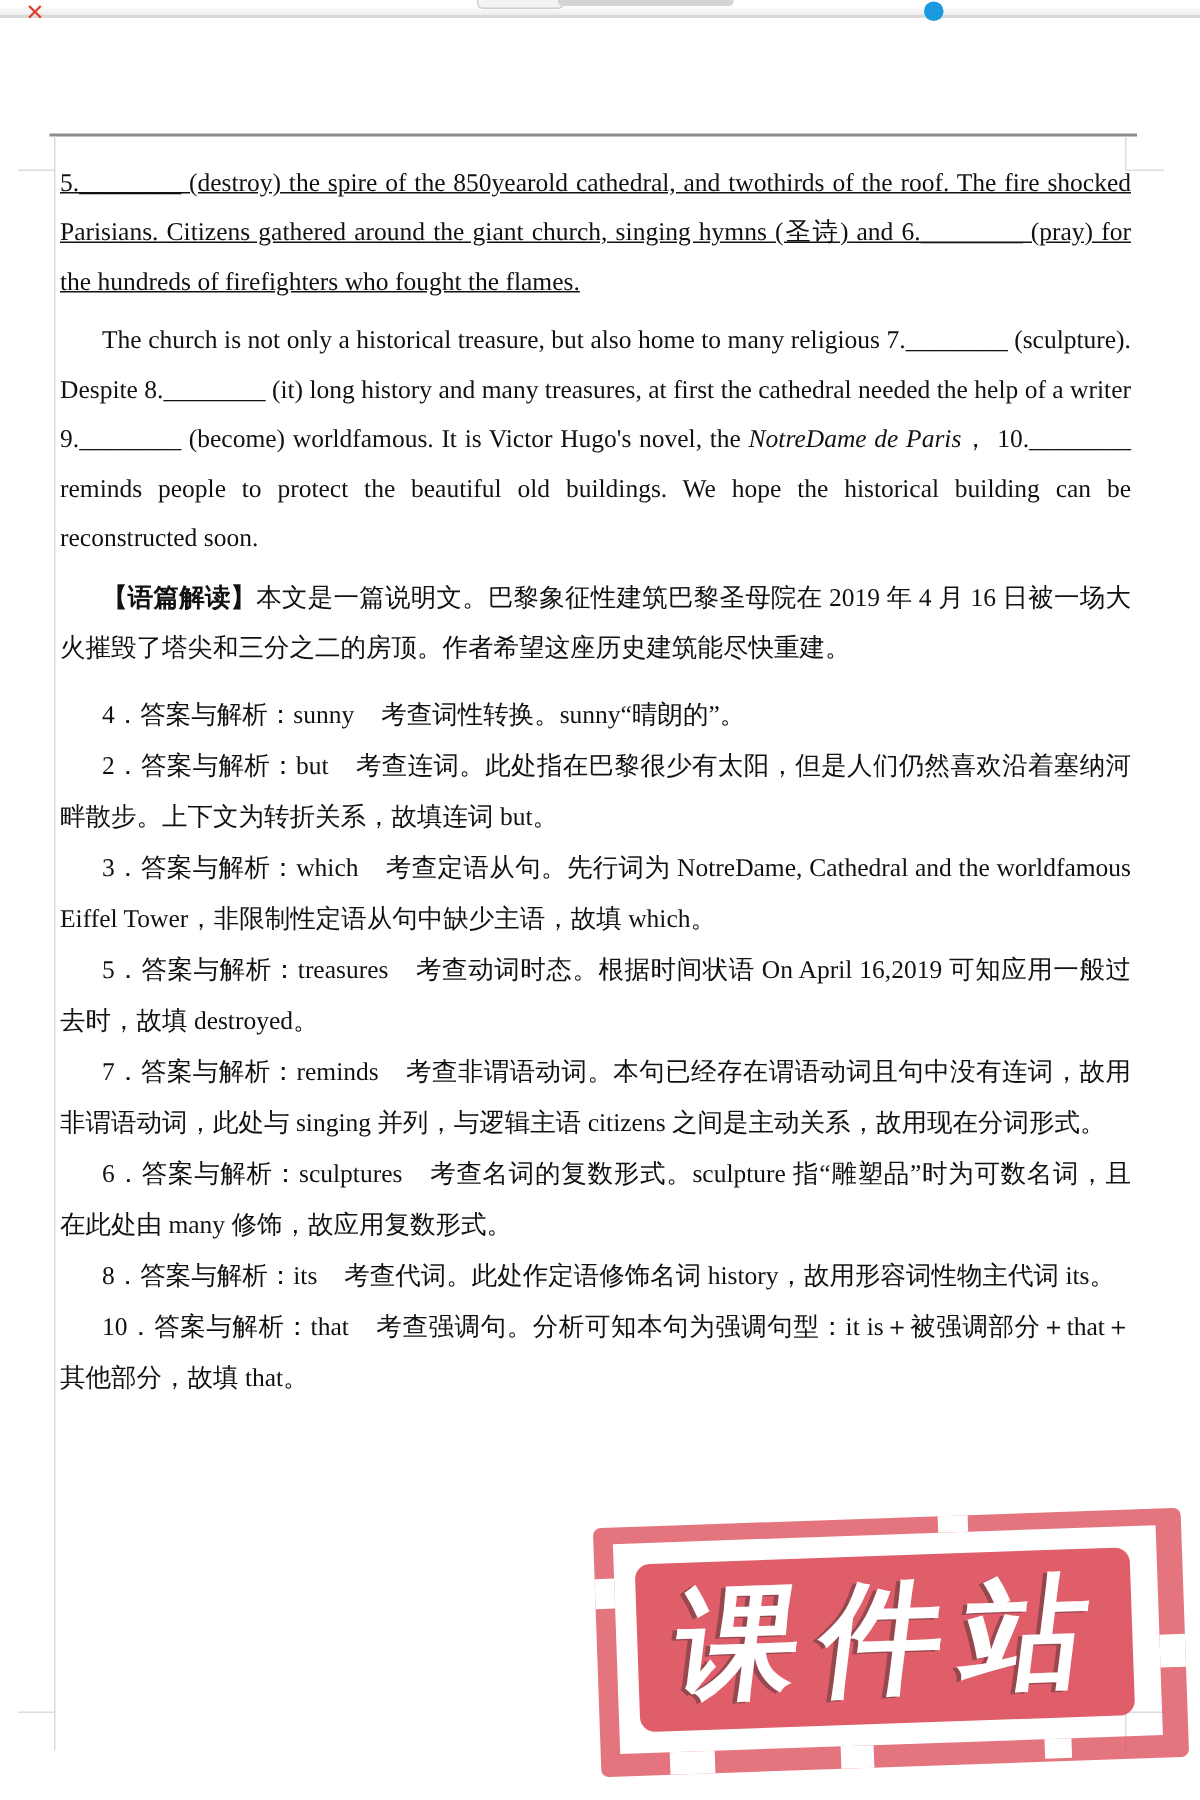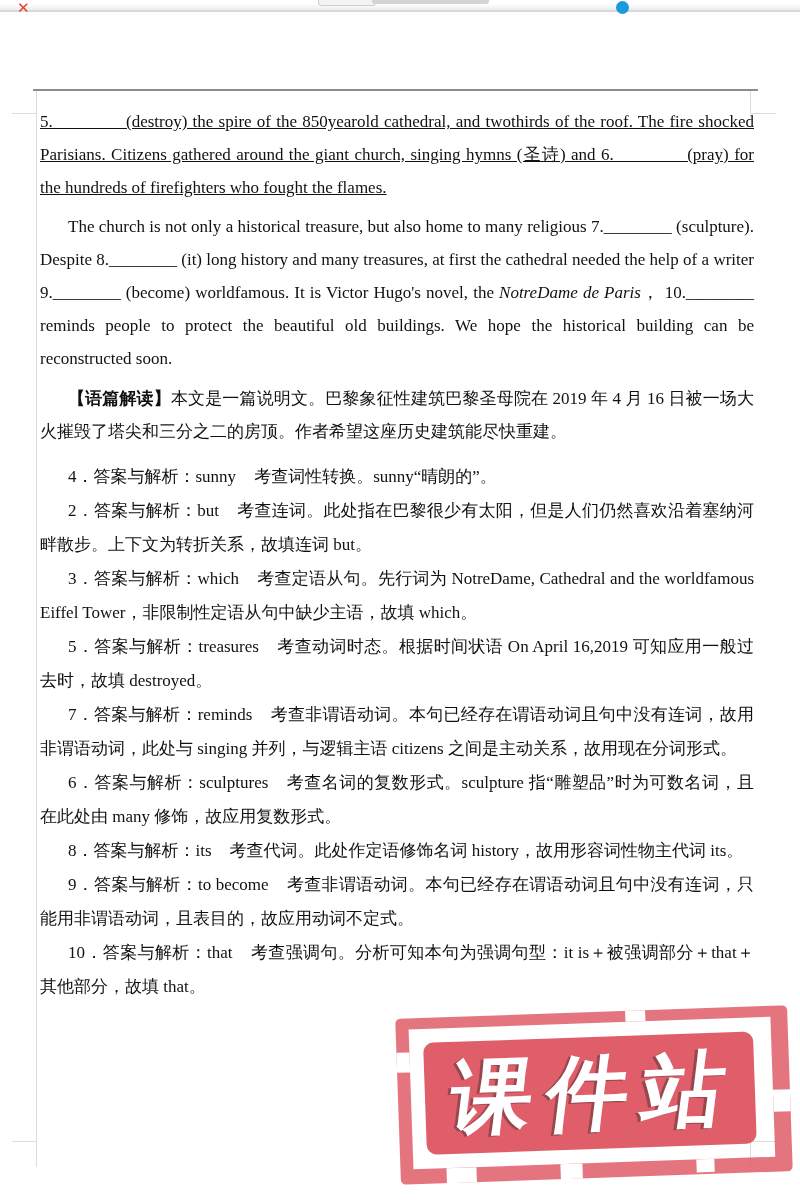--- a/index.html
+++ b/index.html
@@ -88,21 +88,20 @@
   </div>
 
   <div class="blk lh34 ind" style="top:460px;">
     <p><span>4．答案与解析：</span><span class="item-answer">sunny</span><span>考查词性转换。sunny“晴朗的”。</span></p>
     <p><span>2．答案与解析：</span><span class="item-answer">but</span><span>考查连词。此处指在巴黎很少有太阳，但是人们仍然喜欢沿着塞纳河畔散步。上下文为转折关系，故填连词 but。</span></p>
     <p><span>3．答案与解析：</span><span class="item-answer">which</span><span>考查定语从句。先行词为 NotreDame, Cathedral and the worldfamous Eiffel Tower，非限制性定语从句中缺少主语，故填 which。</span></p>
     <p><span>5．答案与解析：</span><span class="item-answer">treasures</span><span>考查动词时态。根据时间状语 On April 16,2019 可知应用一般过去时，故填 destroyed。</span></p>
     <p><span>7．答案与解析：</span><span class="item-answer">reminds</span><span>考查非谓语动词。本句已经存在谓语动词且句中没有连词，故用非谓语动词，此处与 singing 并列，与逻辑主语 citizens 之间是主动关系，故用现在分词形式。</span></p>
     <p><span>6．答案与解析：</span><span class="item-answer">sculptures</span><span>考查名词的复数形式。sculpture 指“雕塑品”时为可数名词，且在此处由 many 修饰，故应用复数形式。</span></p>
     <p><span>8．答案与解析：</span><span class="item-answer">its</span><span>考查代词。此处作定语修饰名词 history，故用形容词性物主代词 its。</span></p>
-    <p><span>9．答案与解析：</span><span class="item-answer">to become</span><span>考查非谓语动词。本句已经存在谓语动词且句中没有连词，只能用非谓语动词，且表目的，故应用动词不定式。</span></p>
     <p><span>10．答案与解析：</span><span class="item-answer">that</span><span>考查强调句。分析可知本句为强调句型：it is＋被强调部分＋that＋其他部分，故填 that。</span></p>
   </div>
 
   <div class="stamp">
     <div class="stamp-frame"></div>
     <div class="chip chip-b1"></div>
     <div class="chip chip-b2"></div>
     <div class="chip chip-b3"></div>
     <div class="chip chip-l1"></div>
     <div class="chip chip-r1"></div>

